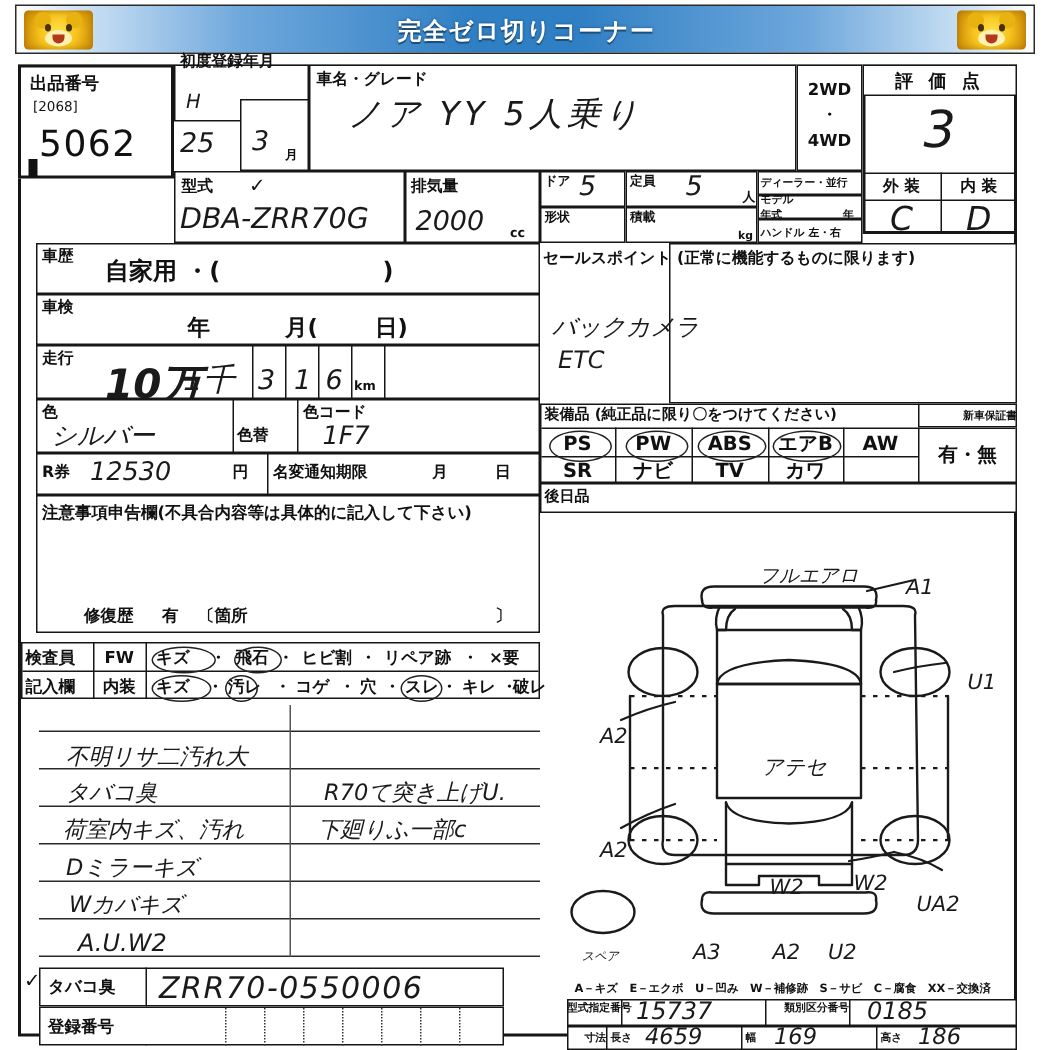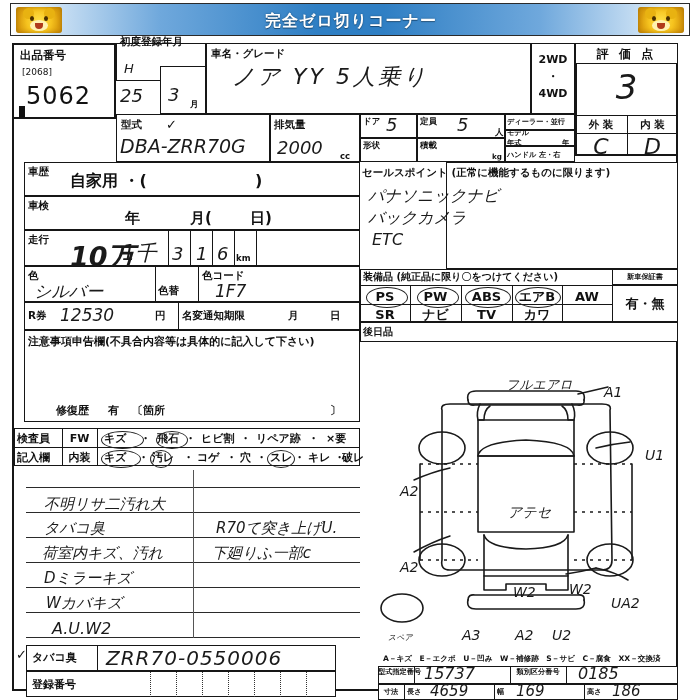--- a/index.html
+++ b/index.html
@@ -21,21 +21,21 @@
   .bear .ear.e1{left:7px;} .bear .ear.e2{right:7px;}
   .bear .eye{position:absolute;top:9px;width:4px;height:5px;border-radius:50%;background:#4a3000;}
   .bear .eye.y1{left:14px;} .bear .eye.y2{right:14px;}
   .bear .muzzle{position:absolute;left:50%;top:13px;transform:translateX(-50%);width:18px;height:11px;border-radius:50%;background:#fff2b0;}
   .bear .mouth{position:absolute;left:50%;top:16px;transform:translateX(-50%);width:8px;height:6px;border-radius:0 0 6px 6px;background:#b03a1a;}
 
   
   .box{position:absolute;box-sizing:border-box;border:1px solid #161616;background:#fff;}
   .lbl{position:absolute;font-size:10.5px;font-weight:bold;color:#111;white-space:nowrap;line-height:1;}
   .lbl.sm{font-size:8.5px;}
-  .lbl.xs{font-size:7.2px;}
+  .lbl.xs{font-size:7.2px;text-align:right;}
   .ctr{text-align:center;}
   .hw{position:absolute;font-family:"DejaVu Sans","Liberation Sans",sans-serif;color:#1a1a1a;white-space:nowrap;
       line-height:1;font-weight:500;}
   .hwi{font-style:italic;}
   .print{position:absolute;white-space:nowrap;color:#111;line-height:1;}
 
   
   .circ{position:absolute;border:2px solid #222;border-radius:50%;}
 
   .dotcol{position:absolute;border-left:1px dotted #333;}
@@ -205,21 +205,20 @@
   <div class="print" style="left:370px;top:272px;font-size:15px;font-weight:bold;letter-spacing:2px;">軽 油</div>
   <div class="print" style="left:366px;top:289px;font-size:12px;">(</div>
   <div class="print" style="left:432px;top:289px;font-size:12px;">)</div>
 
   <div class="circ" style="left:394px;top:243px;width:34px;height:17px;border-width:1.6px;"></div>
 
   <div class="box" style="left:360px;top:162px;width:318px;height:107px;"></div>
   <div class="box" style="left:360px;top:162px;width:86px;height:140px;border:none;"></div>
   <div class="box" style="left:446px;top:162px;width:232px;height:107px;"></div>
   <div class="lbl" style="left:362px;top:167px;font-size:10.5px;">セールスポイント (正常に機能するものに限ります)</div>
-  <div class="hw hwi" style="left:368px;top:188px;font-size:16px;">パナソニックナビ</div>
   <div class="hw hwi" style="left:368px;top:210px;font-size:16px;">バックカメラ</div>
   <div class="hw hwi" style="left:372px;top:232px;font-size:16px;">ETC</div>
 
   <div class="box" style="left:360px;top:269px;width:318px;height:53px;"></div>
   <div class="lbl" style="left:363px;top:272px;font-size:10px;">装備品 (純正品に限り〇をつけてください)</div>
   <div class="hsep" style="left:361px;top:285px;width:316px;"></div>
   <div class="hsep" style="left:361px;top:304px;width:251px;"></div>
   <div class="vsep" style="left:612px;top:269px;height:53px;"></div>
   <div class="vsep" style="left:410px;top:285px;height:37px;"></div>
   <div class="vsep" style="left:461px;top:285px;height:37px;"></div>

